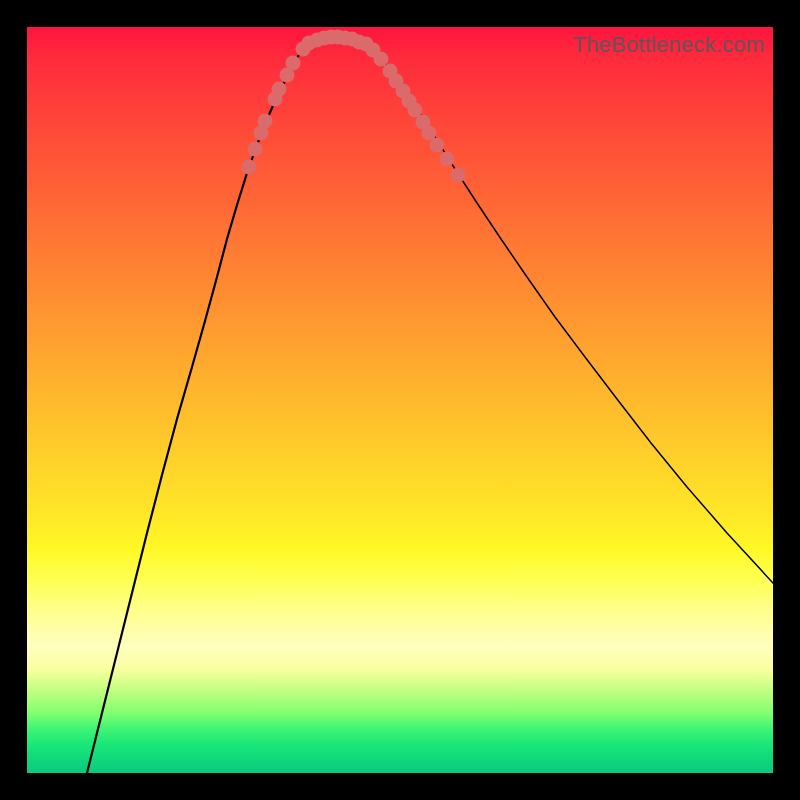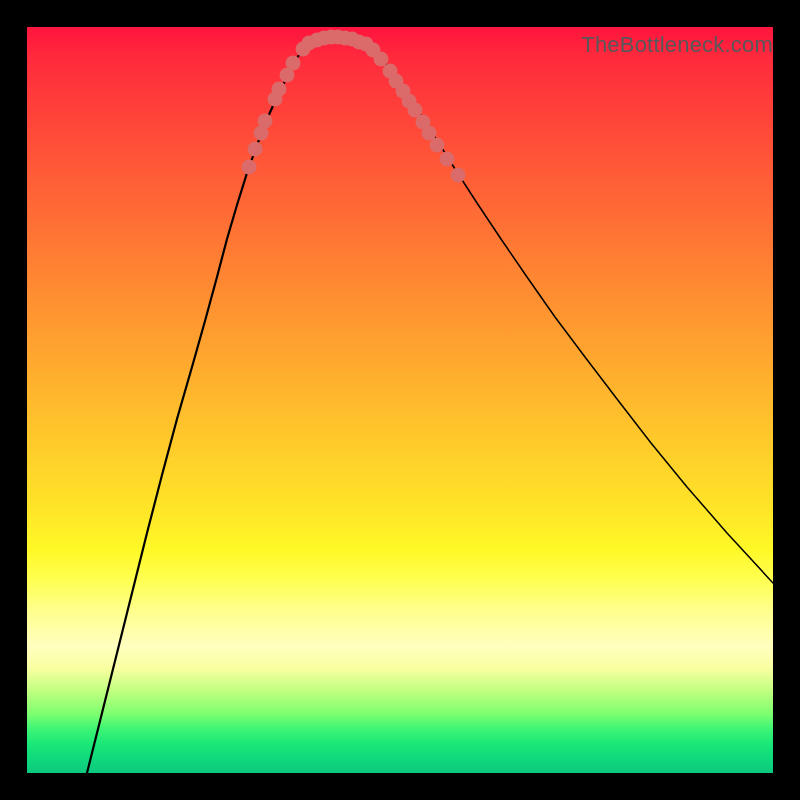--- a/index.html
+++ b/index.html
@@ -32,21 +32,21 @@
       #c0ff80 89%,
       #80ff70 92%,
       #40f574 94%,
       #1ce878 96%,
       #10d97c 98%,
       #0cc87e 100%);
   }
   .watermark {
     position: absolute;
     top: 5px;
-    right: 0;
+    right: 8px;
     font-family: Arial, Helvetica, sans-serif;
     font-size: 22px;
     font-weight: 500;
     color: #58585a;
     letter-spacing: 0.2px;
   }
   svg.curves {
     position: absolute;
     left: 0; top: 0;
     width: 100%; height: 100%;

